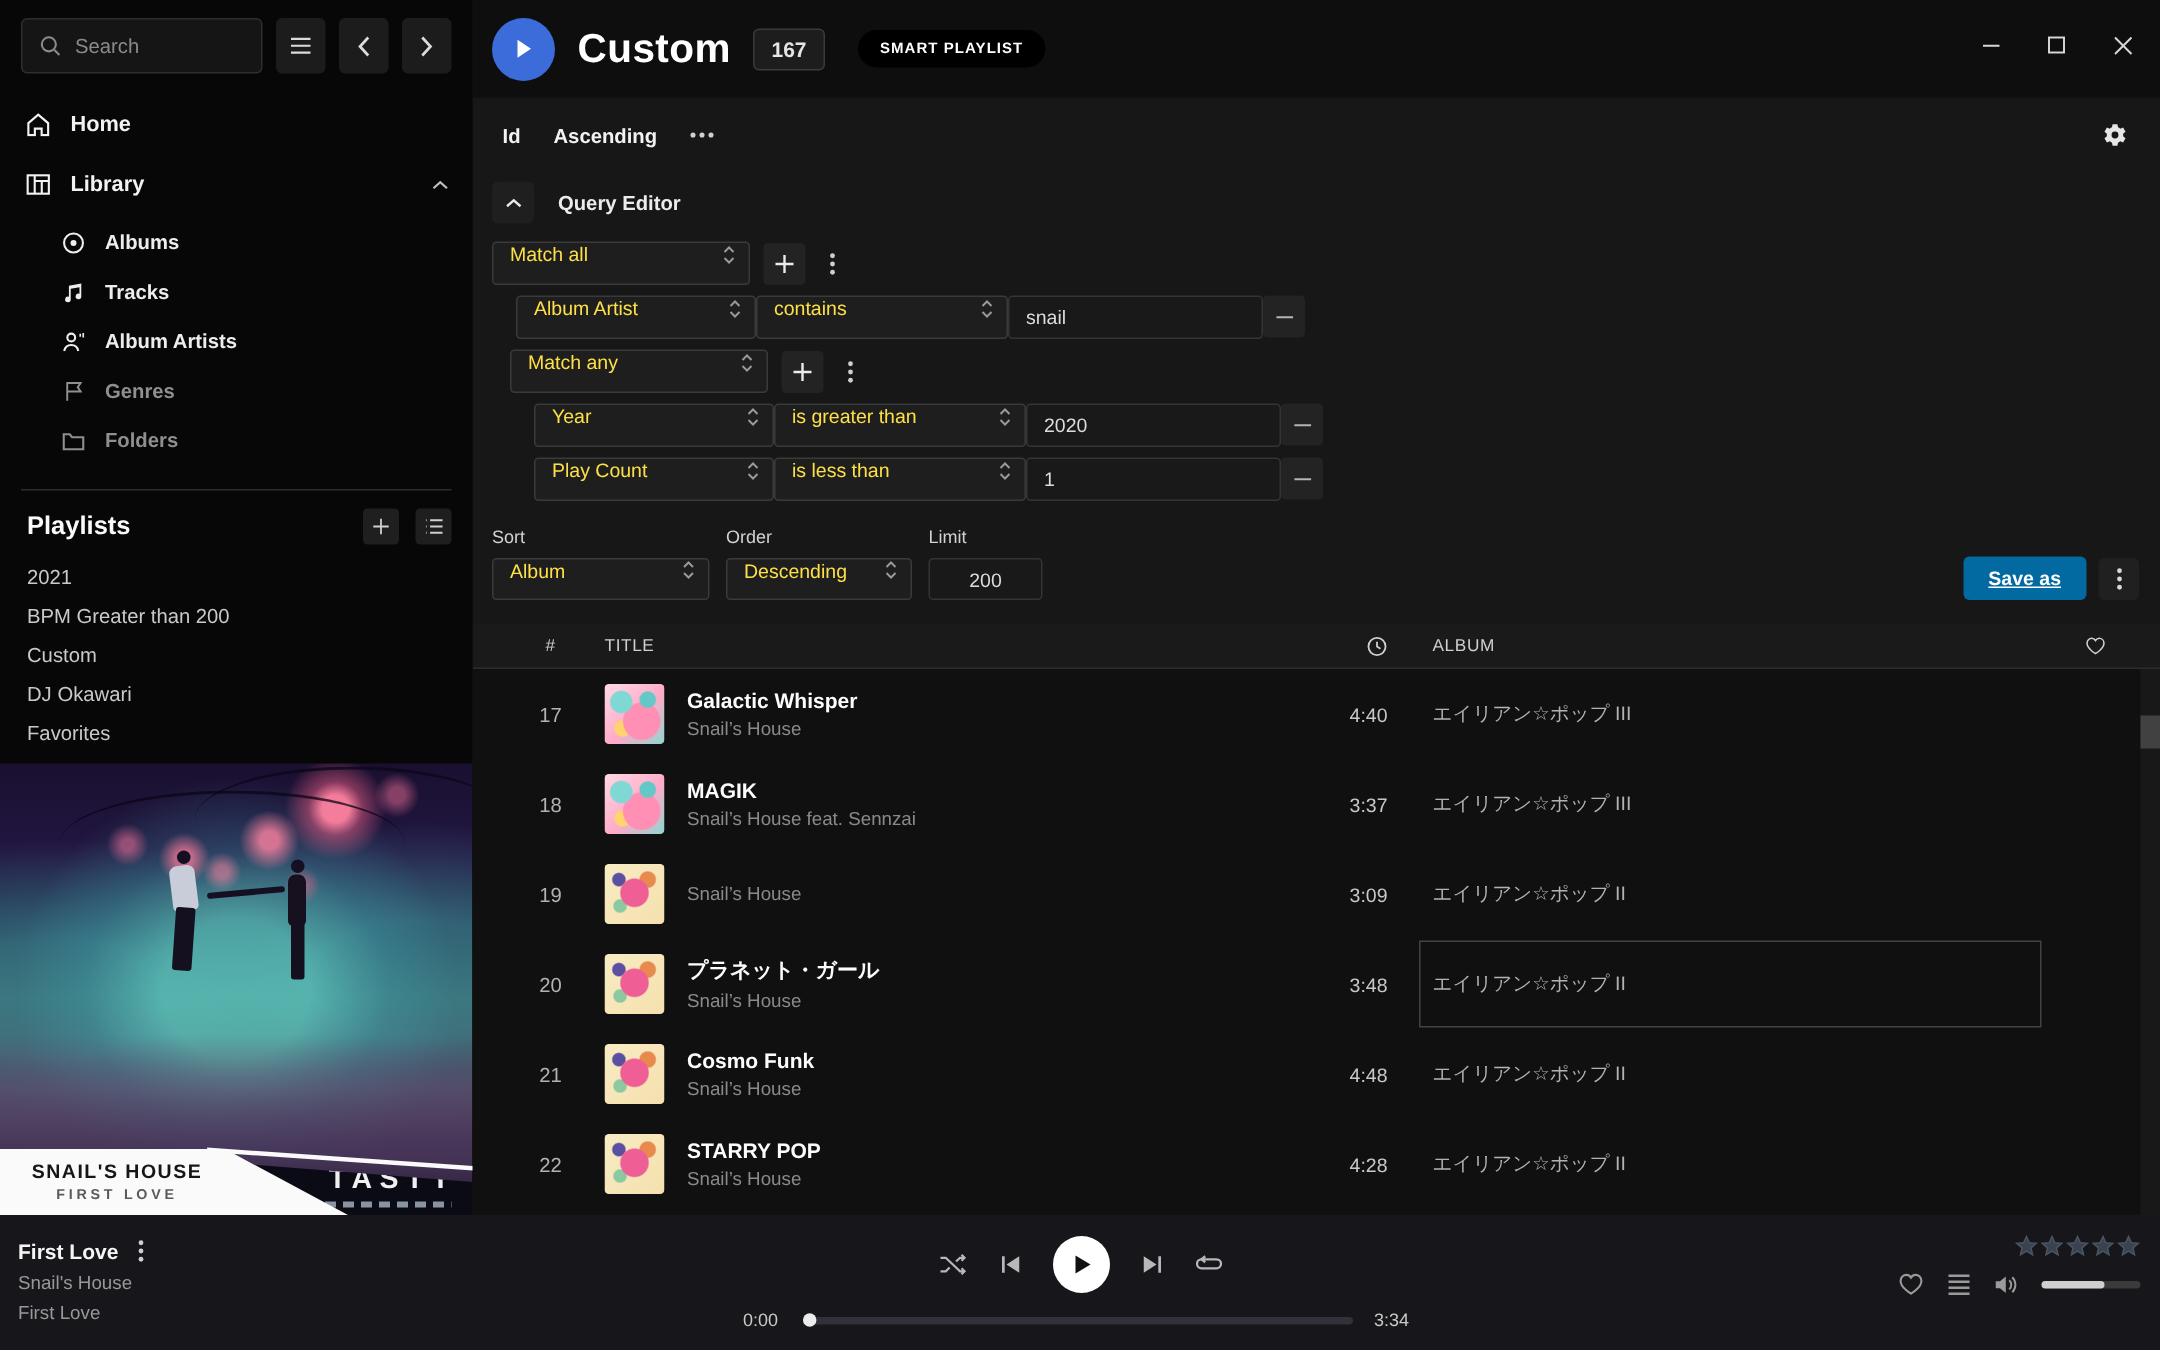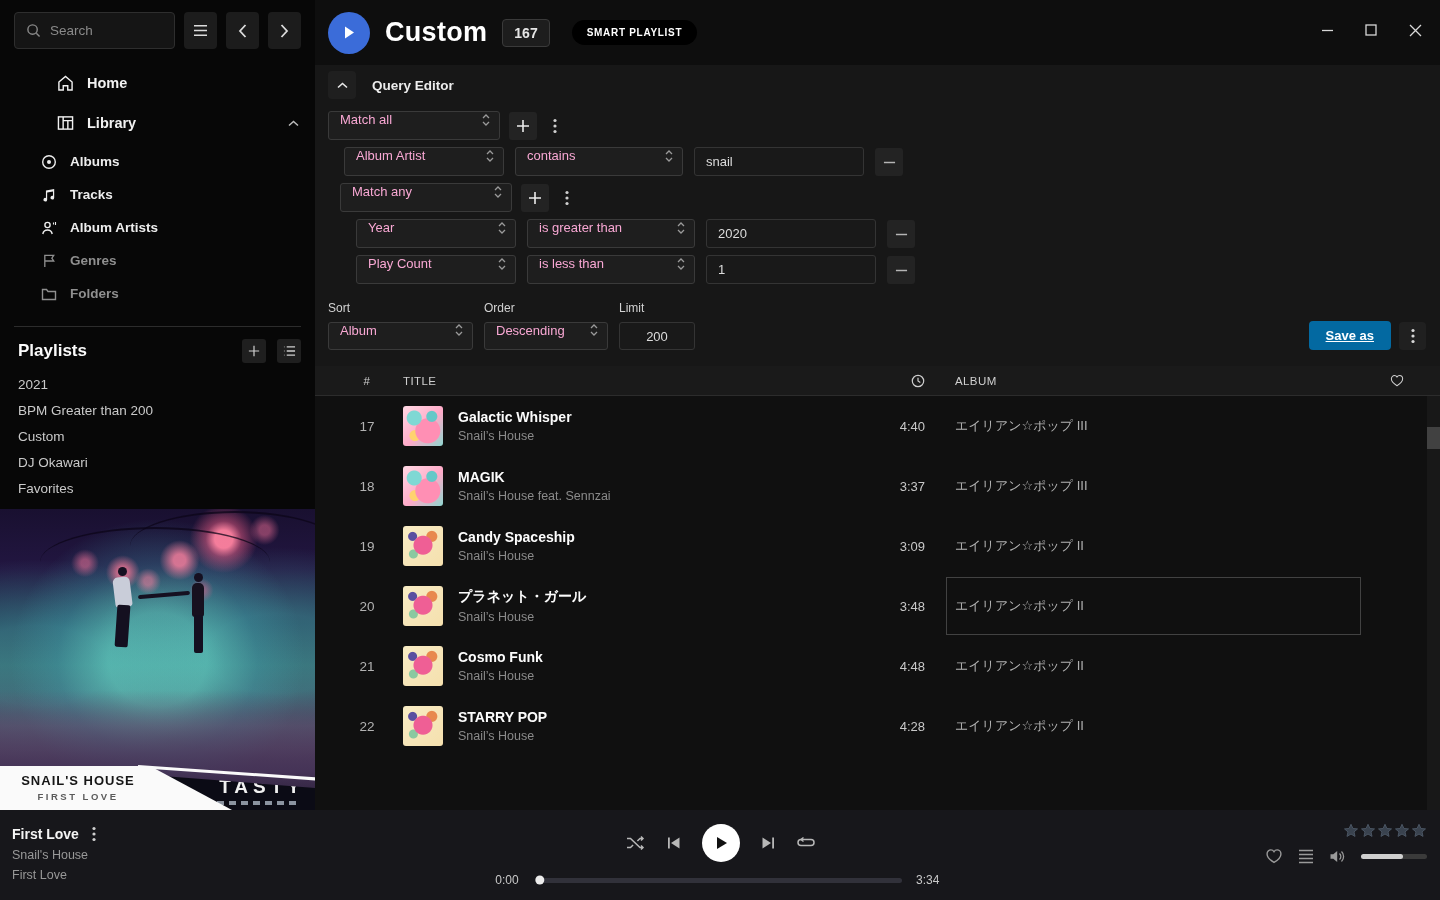--- a/index.html
+++ b/index.html
@@ -6,21 +6,21 @@
   html,body { width:1440px; height:900px; overflow:hidden; background:#000;
     font-family:"Liberation Sans","DejaVu Sans",sans-serif; color:#e8e8e8; }
   .app { display:grid; grid-template-columns:315px 1fr; grid-template-rows:810px 90px; width:1440px; height:900px; }
 
   
   .sidebar { background:#070707; position:relative; display:flex; flex-direction:column; overflow:hidden; }
   .search-row { display:flex; gap:9px; padding:12px 14px 14px 14px; }
   .search-box { flex:1; height:37px; background:#151515; border:1px solid #2e2e2e; border-radius:4px;
     display:flex; align-items:center; gap:9px; padding:0 11px; color:#8a8a8a; font-size:13.5px; }
   .sq-btn { width:33px; height:37px; background:#1c1c1c; border-radius:4px; display:flex; align-items:center; justify-content:center; color:#dcdcdc; flex:none; cursor:pointer; }
-  .nav-item { display:flex; align-items:center; gap:13px; padding:12px 16px; font-size:14.5px; font-weight:bold; color:#f2f2f2; cursor:pointer;margin-left:40px; }
+  .nav-item { display:flex; align-items:center; gap:13px; padding:12px 16px; font-size:14.5px; font-weight:bold; color:#f2f2f2; cursor:pointer; }
   .nav-item .grow { flex:1; }
   .lib-list { padding:2px 0 6px 0; }
   .lib-item { display:flex; align-items:center; gap:12px; padding:8.5px 16px 8.5px 40px; font-size:13.5px; font-weight:bold; color:#ededed; cursor:pointer; }
   .lib-item.muted { color:#8f8f8f; }
   .lib-ico { width:18px; display:flex; justify-content:center; color:inherit; }
   .side-divider { border-top:1px solid #2c2c2c; margin:10px 14px 0 14px; }
   .pl-head { display:flex; align-items:center; padding:12px 14px 8px 18px; }
   .pl-title { font-size:17px; font-weight:bold; color:#fafafa; flex:1; }
   .pl-btn { width:24px; height:24px; background:#1f1f1f; border-radius:3px; display:flex; align-items:center; justify-content:center; color:#d0d0d0; margin-left:11px; cursor:pointer; }
   .pl-list { padding:0 14px 8px 18px; }
@@ -77,32 +77,32 @@
   .filter-sort { font-size:13.5px; font-weight:bold; color:#f2f2f2; cursor:pointer; }
   .filter-dir { font-size:13.5px; font-weight:bold; color:#f2f2f2; margin-left:22px; cursor:pointer; }
   .dots-h { margin-left:22px; color:#cfcfcf; cursor:pointer; display:flex; }
   .gear { margin-left:auto; color:#e6e6e6; cursor:pointer; display:flex; }
 
   .qe { padding:6px 14px 0 13px; flex:none; }
   .qe-head { display:flex; align-items:center; gap:16px; margin-bottom:12px;text-align:right; }
   .collapse-btn { width:28px; height:28px; background:#1f1f1f; border-radius:4px; display:flex; align-items:center; justify-content:center; color:#e8e8e8; cursor:pointer; }
   .qe-title { font-size:13.5px; font-weight:600; color:#ececec; }
 
-  .sel { display:flex; align-items:center; background:#1e1e1e; border:1px solid #3a3a3a; border-radius:3px; height:29px; padding:0 9px 12px 11px; color:#f9a8d4; font-size:13px; cursor:pointer; }
+  .sel { display:flex; align-items:center; background:#1e1e1e; border:1px solid #3a3a3a; border-radius:3px; height:29px; padding:0 9px 12px 11px; color:#fde047; font-size:13px; cursor:pointer; }
   .sel .sel-val { flex:1; }
   .spin { display:flex; flex-direction:column; gap:2px; color:#9a9a9a; margin-left:8px; }
   .tinput { display:flex; align-items:center; background:#191919; border:1px solid #343434; border-radius:3px; height:29px; padding:0 11px; color:#dcdcdc; font-size:13px; cursor:text; }
   .btn-sq { width:28px; height:28px; background:#232323; border-radius:3px; display:flex; align-items:center; justify-content:center; color:#ececec; cursor:pointer; flex:none; }
   .dots-v { width:18px; height:28px; display:flex; align-items:center; justify-content:center; color:#cfcfcf; cursor:pointer; }
 
   .qgroup-head { display:flex; align-items:center; gap:9px; margin-bottom:7px; }
   .qgroup-head .sel { width:172px; }
   .qrules { margin-left:16px; display:flex; flex-direction:column; gap:7px; margin-bottom:7px; }
   .qgroup.nested { margin-left:12px; }
-  .qrule { display:flex; align-items:flex-end; gap:11px; }
+  .qrule { display:flex; align-items:flex-start; }
   .w-field { width:160px; }
   .w-op { width:168px; }
   .w-val { width:170px; }
 
   .sortrow { display:flex; align-items:flex-end; padding:10px 14px 0 13px; flex:none; }
   .sr-block { margin-right:11px; }
   .sr-label { font-size:12px; color:#d2d2d2; margin-bottom:7px; }
   .sortrow .sel.s-sort { width:145px; height:28px; }
   .sortrow .sel.s-order { width:124px; height:28px; }
   .sortrow .tinput.s-limit { width:76px; height:28px;justify-content:center; }
@@ -353,20 +353,36 @@
             </svg>
           </span>
         <span class="win-btn">
             <svg width="13" height="13" viewBox="0 0 13 13" stroke="currentColor" stroke-width="1.3">
               <path d="M1 1l11 11M12 1L1 12"></path>
             </svg>
           </span>
       </div>
     </div>
 
+    <div class="filter-bar">
+      <span class="filter-sort">Id</span>
+      <span class="filter-dir">Ascending</span>
+      <span class="dots-h">
+          <svg width="16" height="4" viewBox="0 0 16 4" fill="currentColor">
+            <circle cx="2" cy="2" r="1.7"></circle>
+            <circle cx="8" cy="2" r="1.7"></circle>
+            <circle cx="14" cy="2" r="1.7"></circle>
+          </svg>
+        </span>
+      <span class="gear">
+          <svg width="16" height="16" viewBox="0 0 16 16" fill="currentColor">
+            <path d="M9.6.9H6.4l-.4 2a5.6 5.6 0 0 0-1.5.9L2.6 3 1 5.8l1.6 1.3a5.7 5.7 0 0 0 0 1.8L1 10.2 2.6 13l1.9-.8c.5.4 1 .7 1.5.9l.4 2h3.2l.4-2c.5-.2 1-.5 1.5-.9l1.9.8 1.6-2.8-1.6-1.3a5.7 5.7 0 0 0 0-1.8L15 5.8 13.4 3l-1.9.8a5.6 5.6 0 0 0-1.5-.9zM8 5.7A2.3 2.3 0 1 1 8 10.3 2.3 2.3 0 0 1 8 5.7z"></path>
+          </svg>
+        </span>
+    </div>
 
     <div class="qe">
       <div class="qe-head">
         <span class="collapse-btn">
             <span style="display:flex">
               <svg width="11" height="7" viewBox="0 0 11 7" fill="none" stroke="currentColor" stroke-width="1.6">
                 <path d="M1 5.5L5.5 1.5 10 5.5"></path>
               </svg>
             </span>
           </span>
@@ -638,21 +654,20 @@
     <span class="c-dur">3:37</span>
     <span></span>
     <span class="c-album">エイリアン☆ポップ III</span>
     <span class="c-fav"></span>
   </div>
           <div class="tgrid trow">
     <span class="c-idx">19</span>
     <span class="c-art cover-b"></span>
     <span></span>
     <span class="c-titleblock">
-      <div class="c-title">Candy Spaceship</div>
       <div class="c-artist">Snail’s House</div>
     </span>
     <span class="c-dur">3:09</span>
     <span></span>
     <span class="c-album">エイリアン☆ポップ II</span>
     <span class="c-fav"></span>
   </div>
           <div class="tgrid trow">
     <span class="c-idx">20</span>
     <span class="c-art cover-b"></span>

